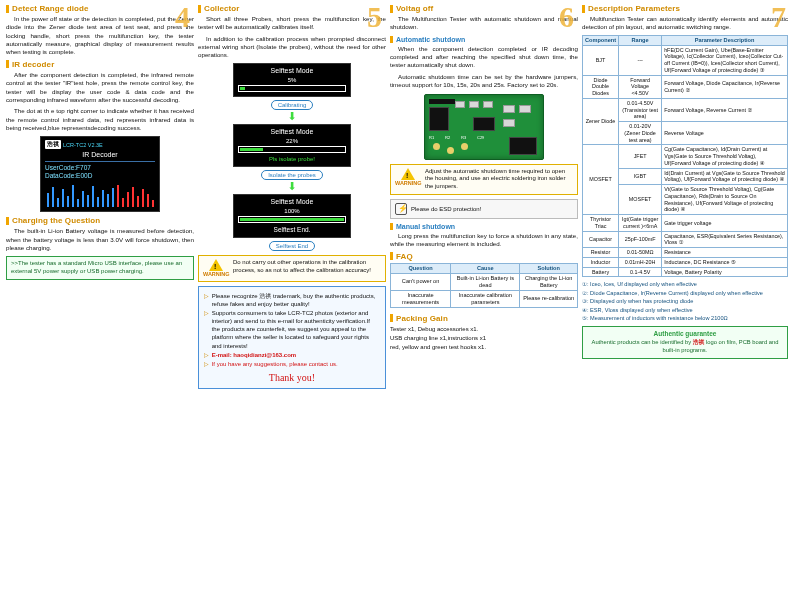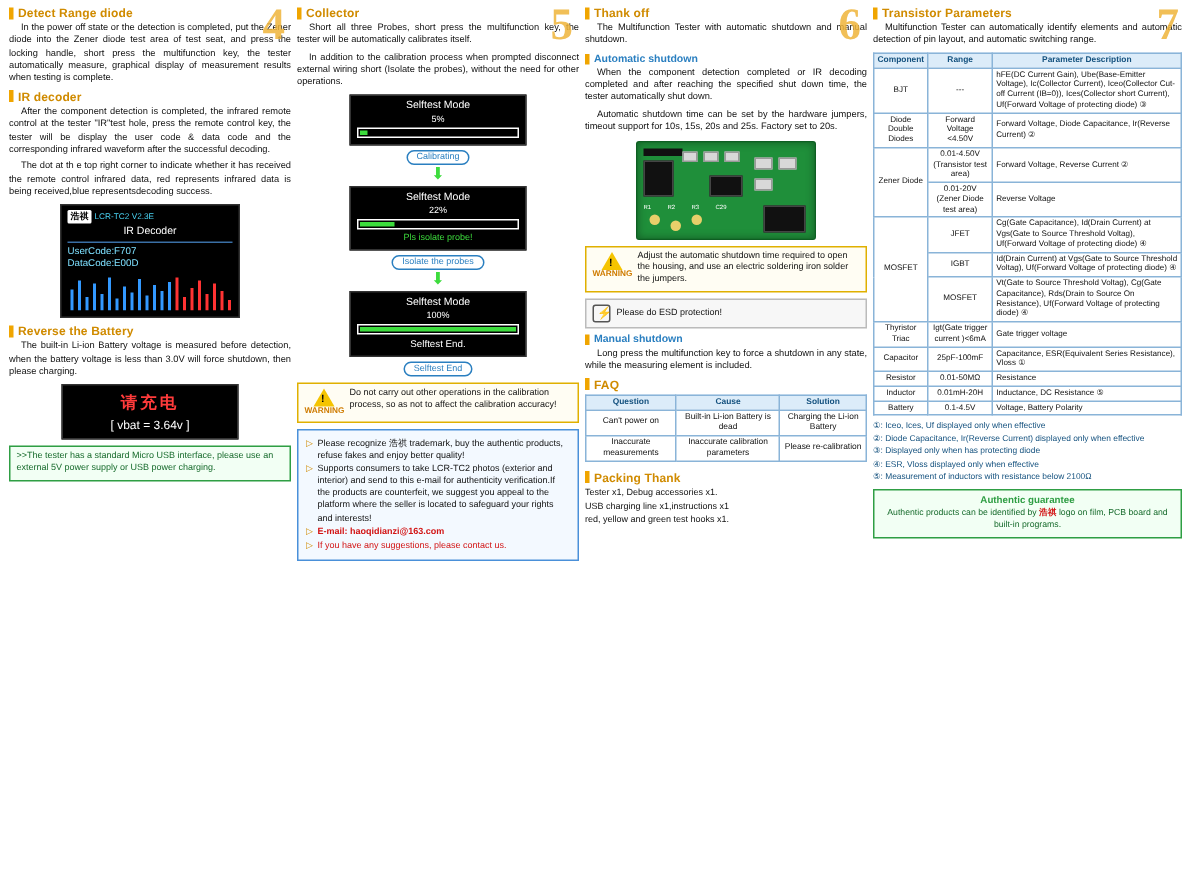--- a/index.html
+++ b/index.html
@@ -206,27 +206,23 @@
         <span class="bar redbar" style="left:77px;height:9px"></span>
         <span class="bar redbar" style="left:82px;height:15px"></span>
         <span class="bar redbar" style="left:87px;height:20px"></span>
         <span class="bar redbar" style="left:92px;height:11px"></span>
         <span class="bar redbar" style="left:97px;height:18px"></span>
         <span class="bar redbar" style="left:102px;height:13px"></span>
         <span class="bar redbar" style="left:107px;height:7px"></span>
       </div>
     </div>
 
-    <h2 class="sec">Reverse the Battery</h2>
+    <h2 class="sec">Charging the Question</h2>
     <p>The built-in Li-ion Battery voltage is measured before detection, when the battery voltage is less than 3.0V will force shutdown, then please charging.</p>
 
-    <div class="volt-oled">
-      <div class="cn">请充电</div>
-      <div class="val">[ vbat = 3.64v ]</div>
-    </div>
 
     <div class="greenbox">&gt;&gt;The tester has a standard Micro USB interface, please use an external 5V power supply or  USB power charging.</div>
   </div>
 
   <div class="col c2">
     <div class="bignum" style="right:4px; top:-4px;">5</div>
 
     <h2 class="sec">Collector</h2>
     <p>Short all three Probes, short press the multifunction key, the tester will be automatically calibrates itself.</p>
     <p>In addition to the calibration process when prompted disconnect external wiring short (Isolate the probes), without the need for other operations.</p>
@@ -286,27 +282,28 @@
         <span>Supports consumers to take LCR-TC2 photos (exterior and interior) and send to this e-mail for authenticity verification.If the products are counterfeit, we suggest you appeal to the platform where the seller is located to safeguard your rights and interests!</span>
       </div>
       <div class="ln">
         <span class="ic">▷</span>
         <span class="redbold">E-mail: haoqidianzi@163.com</span>
       </div>
       <div class="ln">
         <span class="ic">▷</span>
         <span class="red">If you have any suggestions, please contact us.</span>
       </div>
+      <div class="thanks">Thank you!</div>
     </div>
   </div>
 
   <div class="col c3">
     <div class="bignum" style="right:4px; top:-4px;">6</div>
 
-    <h2 class="sec">Thank off</h2>
+    <h2 class="sec">Voltag off</h2>
     <p>The Multifunction Tester with automatic shutdown and manual shutdown.</p>
 
     <h3 class="sub">Automatic shutdown</h3>
     <p>When the component detection completed or IR decoding completed and after reaching the specified shut down time, the tester automatically shut down.</p>
     <p>Automatic shutdown time can be set by the hardware jumpers, timeout support for 10s, 15s, 20s and 25s. Factory set to 20s.</p>
 
     <div class="pcb">
       <div class="hdr" style="left:4px;top:4px;width:26px;height:5px;"></div>
       <div class="chip" style="left:4px;top:12px;width:20px;height:24px;"></div>
       <div class="chip" style="left:48px;top:22px;width:22px;height:14px;"></div>
@@ -358,32 +355,32 @@
           <td>Charging the Li-ion Battery</td>
         </tr>
         <tr>
           <td>Inaccurate measurements</td>
           <td>Inaccurate calibration parameters</td>
           <td>Please re-calibration</td>
         </tr>
       </tbody>
     </table>
 
-    <h2 class="sec" style="margin-top:6px;">Packing Thank</h2>
+    <h2 class="sec" style="margin-top:6px;">Packing Gain</h2>
     <div class="packing">
       <div>Tester x1, Debug accessories x1.</div>
       <div>USB charging line x1,instructions x1</div>
       <div>red, yellow and green test hooks x1.</div>
     </div>
   </div>
 
   <div class="col c4">
     <div class="bignum" style="right:2px; top:-4px;">7</div>
 
-    <h2 class="sec">Transistor Parameters</h2>
+    <h2 class="sec">Description Parameters</h2>
     <p>Multifunction Tester can automatically identify elements and automatic detection of pin layout, and automatic switching range.</p>
 
     <table class="param">
       <thead>
         <tr>
           <th style="width:17%">Component</th>
           <th style="width:21%">Range</th>
           <th>Parameter Description</th>
         </tr>
       </thead>

